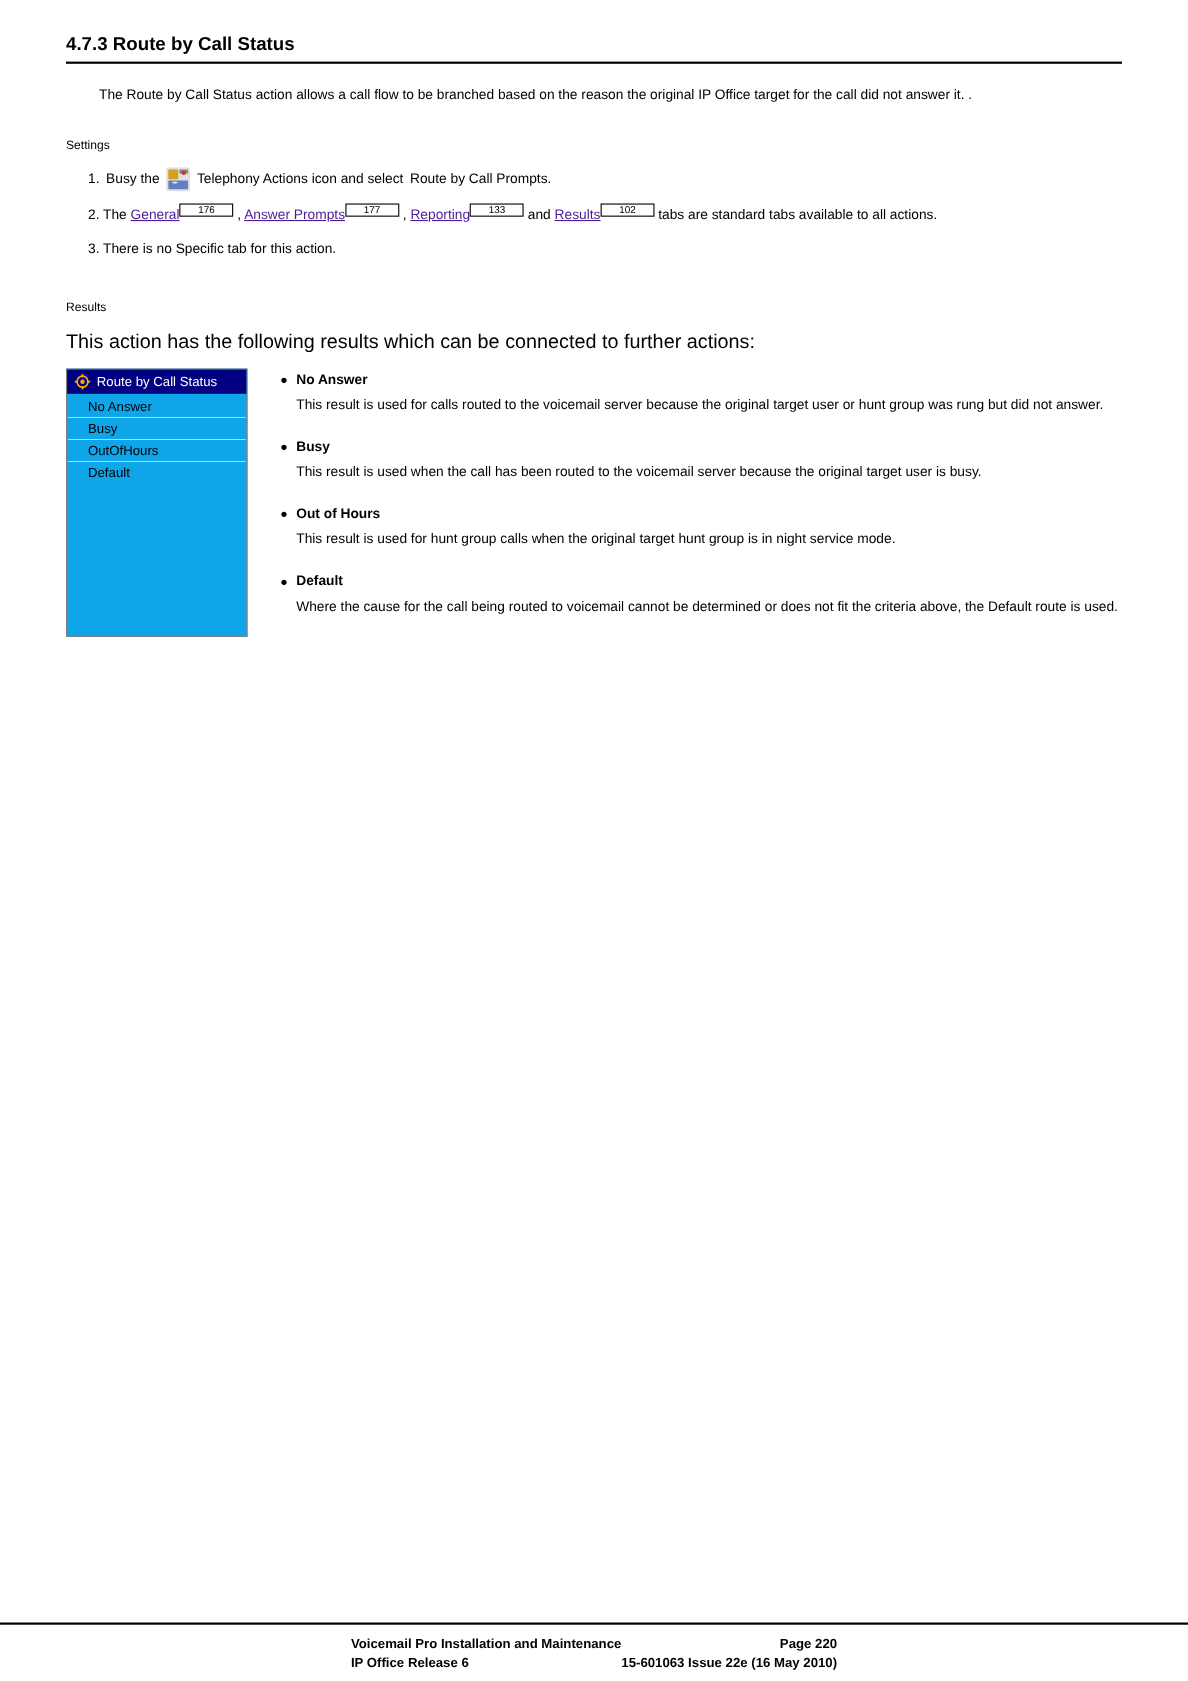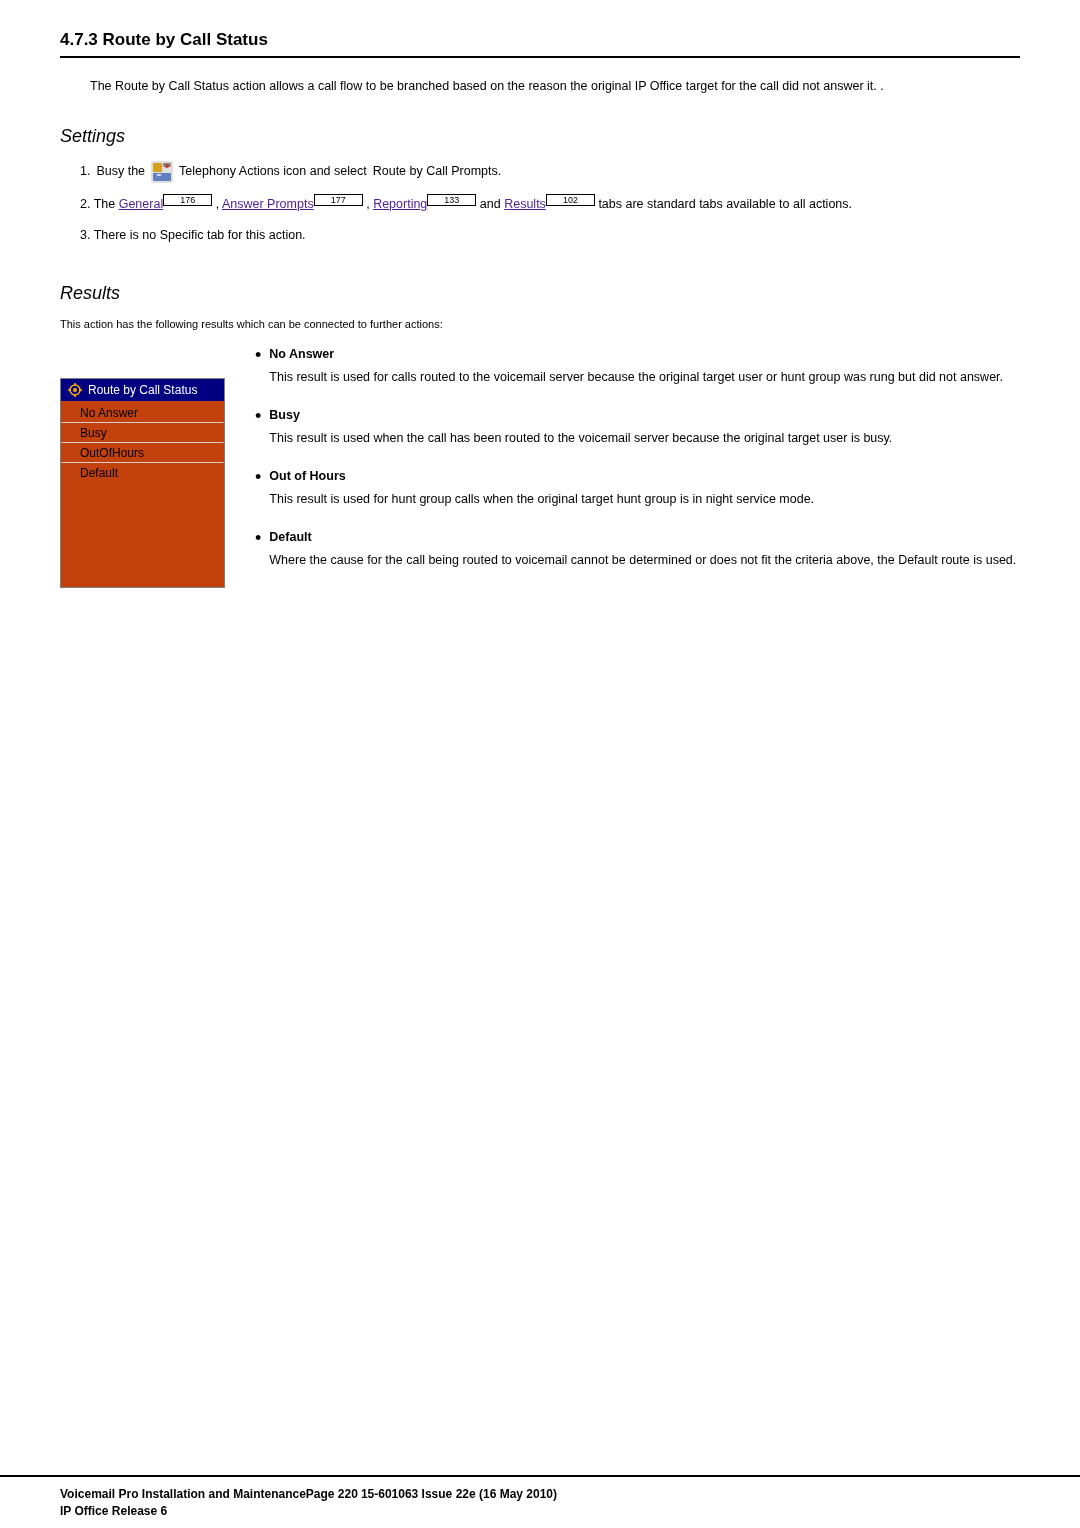--- a/index.html
+++ b/index.html
@@ -40,22 +40,21 @@
     }
 
     .intro-text {
       font-size: 12.5px;
       line-height: 1.6;
       margin-bottom: 30px;
       padding-left: 30px;
     }
 
     .sub-heading {
-      font-size: 18px;
-      font-style: italic;
+      font-size: 11px;
       margin-bottom: 14px;
       font-weight: normal;
     }
 
     .settings-section {
       margin-bottom: 36px;
     }
 
     .settings-list {
       padding-left: 20px;
@@ -105,23 +104,22 @@
     .results-content {
       display: flex;
       gap: 30px;
       margin-top: 10px;
     }
 
     .tree-panel {
       min-width: 165px;
       max-width: 165px;
       border: 1px solid #808080;
-      background: #c2410c;
+      background: #0ea5e9;
       font-size: 12px;
-      margin-top: 34px;
     }
 
     .tree-header {
       background: #000080;
       color: #ffffff;
       padding: 3px 6px;
       display: flex;
       align-items: center;
       gap: 5px;
       font-size: 12px;
@@ -181,34 +179,35 @@
 
     .bullet-desc {
       font-size: 12.5px;
       line-height: 1.6;
     }
 
     .footer {
       border-top: 2px solid #000000;
       padding: 10px 60px;
       display: flex;
-      justify-content: flex-start;
+      justify-content: center;
       align-items: flex-start;
       font-size: 12px;
       font-weight: bold;
     }
 
     .footer-left {
       display: flex;
       flex-direction: column;
       gap: 3px;
     }
 
     .footer-right {
       display: flex;
+      flex-direction: column;
       align-items: flex-end;
       gap: 3px;
     }
 
     
     .telephony-svg {
       width: 22px;
       height: 22px;
     }
   </style>
@@ -261,21 +260,21 @@
 
         <li>
           <span>3. </span>
           <span>There is no Specific tab for this action.</span>
         </li>
       </ul>
     </div>
 
     <div class="results-section">
       <div class="sub-heading">Results</div>
-      <div class="results-intro" style="font-size:11px; margin-bottom: 14px;">This action has the following results which can be connected to further actions:</div>
+      <div class="results-intro" style="font-size:18px; margin-bottom: 14px;">This action has the following results which can be connected to further actions:</div>
 
       <div class="results-content">
 
         <div class="tree-panel">
           <div class="tree-header">
             <span class="tree-icon">
               <svg width="16" height="16" viewBox="0 0 16 16" xmlns="http://www.w3.org/2000/svg">
                 <rect x="0" y="0" width="16" height="16" fill="transparent"></rect>
 
                 <circle cx="8" cy="8" r="5" fill="none" stroke="#ffaa00" stroke-width="1.5"></circle>

